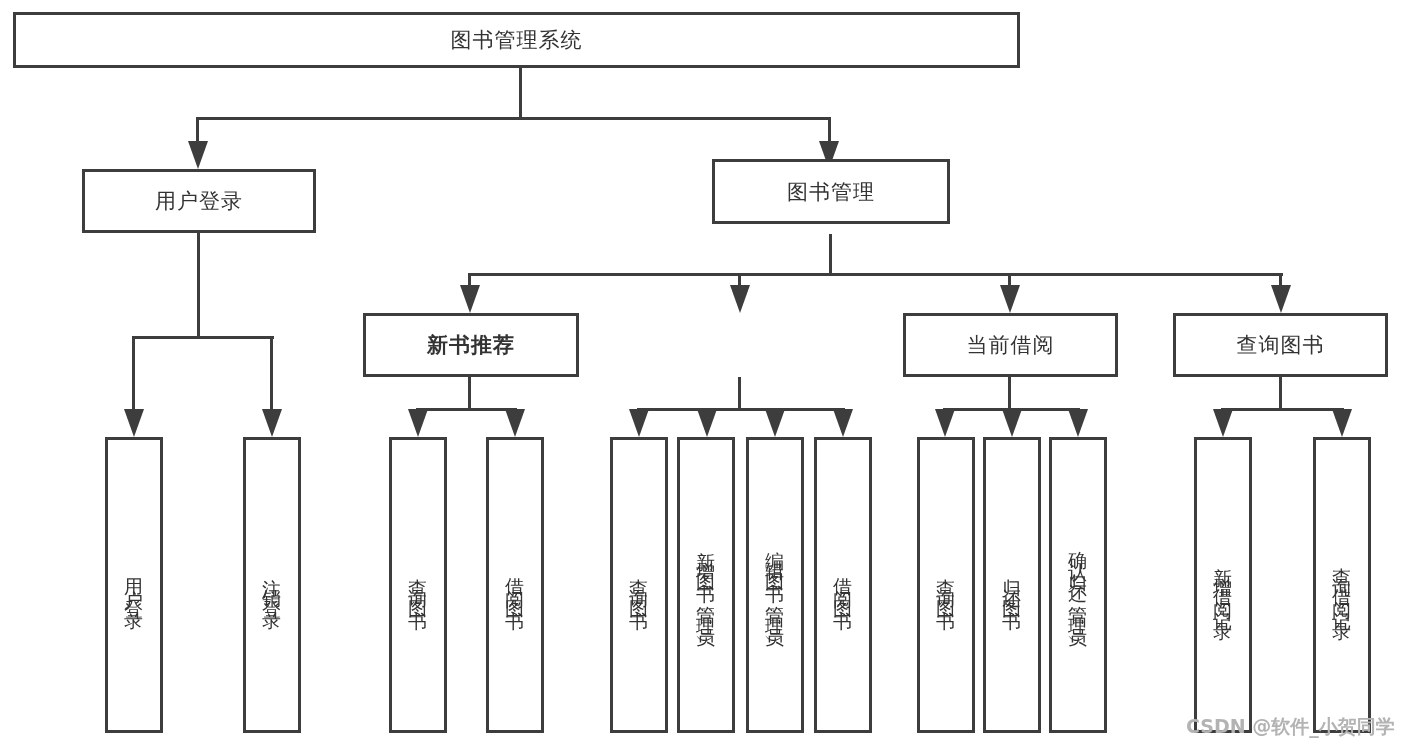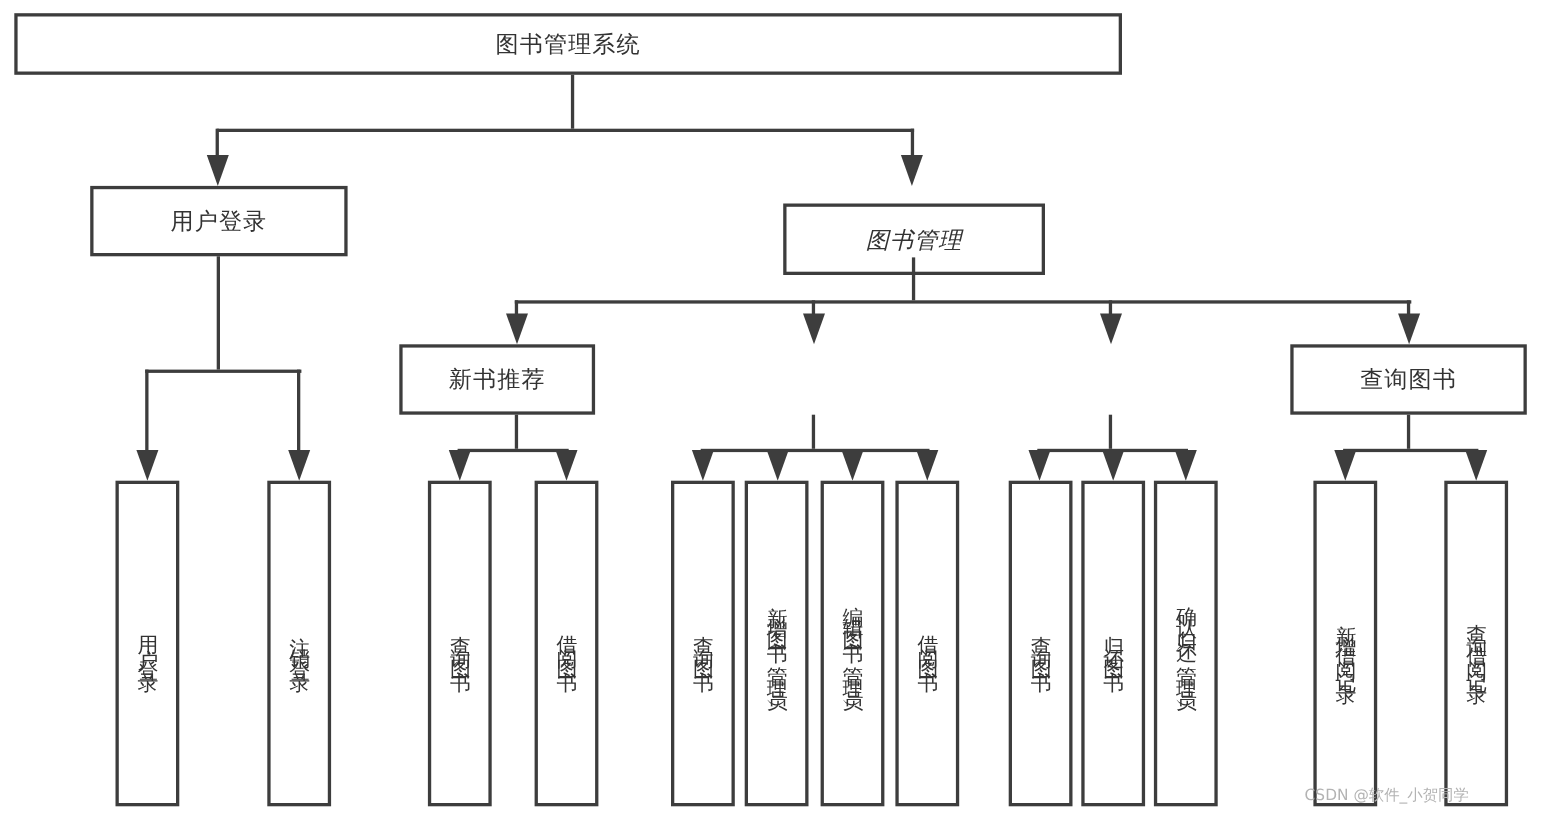--- a/index.html
+++ b/index.html
@@ -54,23 +54,24 @@
     position:absolute;
     width:0;height:0;
     border-left:10px solid transparent;
     border-right:10px solid transparent;
     border-top:28px solid var(--line);
   }
   .watermark{
     position:absolute;
     left:1186px;
     top:714px;
-    font-size:14px;
+    font-size:19px;
     color:var(--wm);
     white-space:nowrap;
+    font-weight:bold;
   }
 </style>
 </head>
 <body>
 
 <div class="canvas">
 
   <div class="node h" style="left:13px;top:12px;width:1007px;height:56px;">
     <span>图书管理系统</span>
   </div>
@@ -78,21 +79,21 @@
   <div class="ln vln" style="left:519px;top:68px;height:49px;"></div>
   <div class="ln hln" style="left:197px;top:117px;width:634px;"></div>
   <div class="ln vln" style="left:196px;top:117px;height:28px;"></div>
   <div class="ln vln" style="left:828px;top:117px;height:28px;"></div>
   <div class="arr" style="left:188px;top:141px;"></div>
   <div class="arr" style="left:819px;top:141px;"></div>
 
   <div class="node h" style="left:82px;top:169px;width:234px;height:64px;">
     <span>用户登录</span>
   </div>
-  <div class="node h" style="left:712px;top:185px;width:238px;height:65px;font-style:italic;">
+  <div class="node h" style="left:712px;top:159px;width:238px;height:65px;">
     <span>图书管理</span>
   </div>
 
   <div class="ln vln" style="left:197px;top:233px;height:103px;"></div>
   <div class="ln hln" style="left:132px;top:336px;width:142px;"></div>
   <div class="ln vln" style="left:132px;top:336px;height:75px;"></div>
   <div class="ln vln" style="left:270px;top:336px;height:75px;"></div>
   <div class="arr" style="left:124px;top:409px;"></div>
   <div class="arr" style="left:262px;top:409px;"></div>
 
@@ -100,22 +101,25 @@
   <div class="ln hln" style="left:468px;top:273px;width:815px;"></div>
   <div class="ln vln" style="left:468px;top:273px;height:16px;"></div>
   <div class="ln vln" style="left:738px;top:273px;height:16px;"></div>
   <div class="ln vln" style="left:1008px;top:273px;height:16px;"></div>
   <div class="ln vln" style="left:1279px;top:273px;height:16px;"></div>
   <div class="arr" style="left:460px;top:285px;"></div>
   <div class="arr" style="left:730px;top:285px;"></div>
   <div class="arr" style="left:1000px;top:285px;"></div>
   <div class="arr" style="left:1271px;top:285px;"></div>
 
-  <div class="node h" style="left:363px;top:313px;width:178px;height:64px;">
+  <div class="node h" style="left:363px;top:313px;width:216px;height:64px;font-weight:bold;">
     <span>新书推荐</span>
+  </div>
+  <div class="node h" style="left:903px;top:313px;width:215px;height:64px;">
+    <span>当前借阅</span>
   </div>
   <div class="node h" style="left:1173px;top:313px;width:215px;height:64px;">
     <span>查询图书</span>
   </div>
 
   <div class="ln vln" style="left:468px;top:377px;height:31px;"></div>
   <div class="ln hln" style="left:416px;top:408px;width:101px;"></div>
   <div class="arr" style="left:408px;top:409px;"></div>
   <div class="arr" style="left:505px;top:409px;"></div>
 

